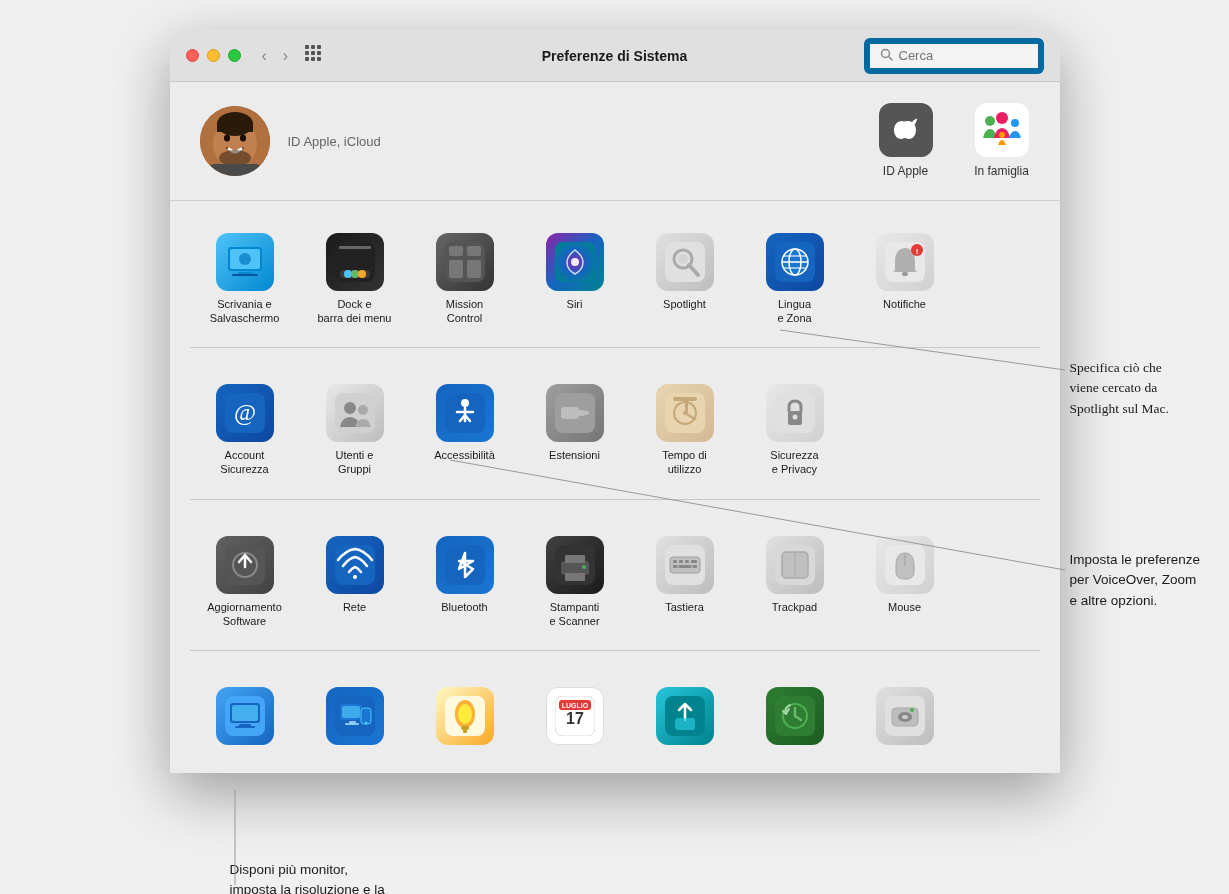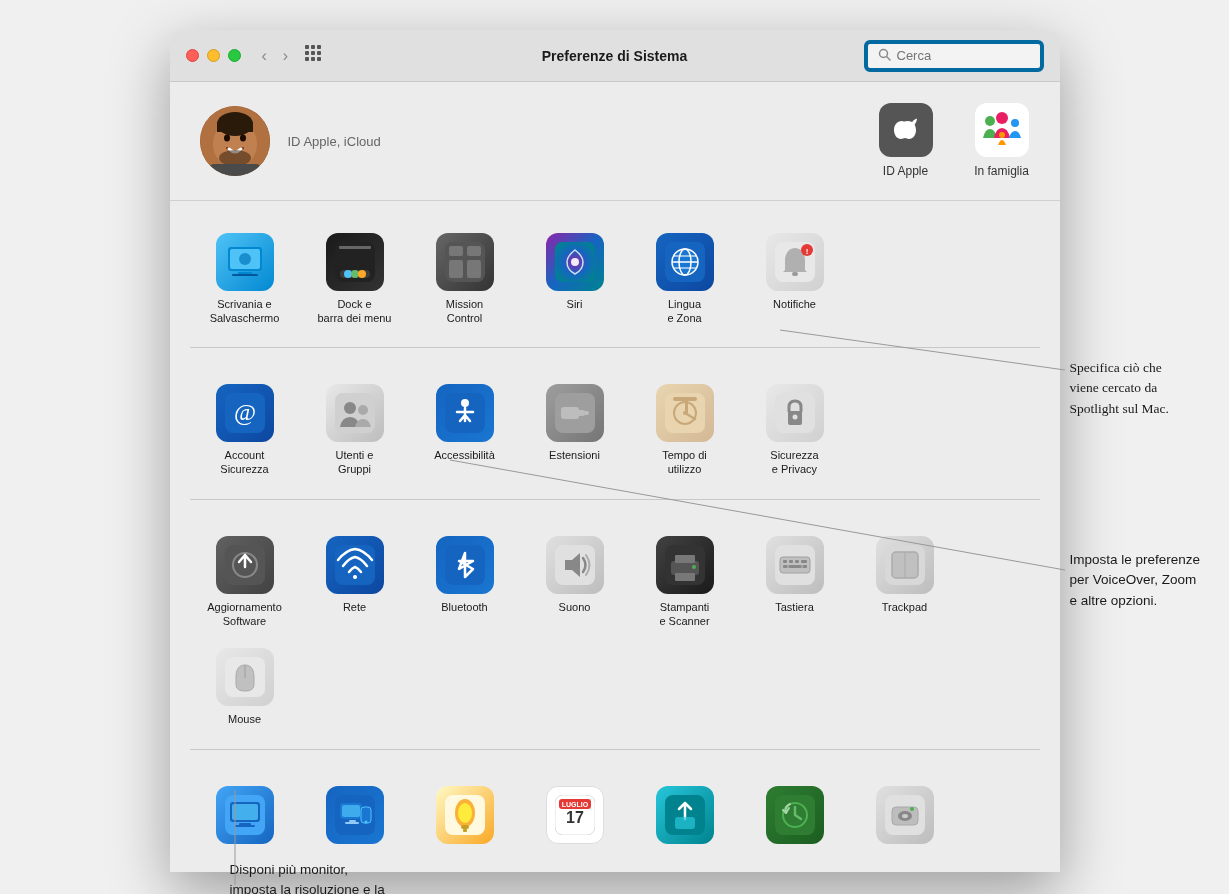--- a/index.html
+++ b/index.html
@@ -71,21 +71,21 @@
       transform: translateX(-50%);
       font-size: 14px;
       font-weight: 600;
       color: #1a1a1a;
     }
     .search-box {
       margin-left: auto;
       display: flex;
       align-items: center;
       background: rgba(255,255,255,0.6);
-      border: 4px solid #0369a1;
+      border: 6px solid #0369a1;
       border-radius: 6px;
       padding: 4px 10px;
       width: 180px;
     }
     .search-box input {
       background: none;
       border: none;
       outline: none;
       font-size: 13px;
       color: #333;
@@ -483,20 +483,31 @@
                     </radialGradient>
                   </defs>
                   <rect width="40" height="40" rx="8" fill="url(#sg)"></rect>
                   <path d="M20 8 Q28 14 28 20 Q28 28 20 32 Q12 28 12 20 Q12 14 20 8Z" fill="none" stroke="white" stroke-width="1.5" opacity="0.8"></path>
                   <circle cx="20" cy="20" r="4" fill="white" opacity="0.9"></circle>
                 </svg>
             </div>
             <span class="icon-label">Siri</span>
           </div>
 
+          <div class="icon-item">
+            <div class="icon-img icon-spotlight">
+              <svg width="40" height="40" viewBox="0 0 40 40">
+                  <rect width="40" height="40" rx="8" fill="#e0e0e0"></rect>
+                  <circle cx="18" cy="17" r="9" fill="none" stroke="#aaa" stroke-width="3"></circle>
+                  <line x1="24" y1="23" x2="33" y2="33" stroke="#aaa" stroke-width="4" stroke-linecap="round"></line>
+                  <circle cx="18" cy="17" r="5" fill="#c8c8c8" opacity="0.5"></circle>
+                </svg>
+            </div>
+            <span class="icon-label">Spotlight</span>
+          </div>
 
           <div class="icon-item">
             <div class="icon-img icon-lingua">
               <svg width="40" height="40" viewBox="0 0 40 40">
                   <rect width="40" height="40" rx="8" fill="#1565c0"></rect>
                   <circle cx="20" cy="20" r="13" fill="#1976d2"></circle>
                   <circle cx="20" cy="20" r="13" fill="none" stroke="white" stroke-width="1.5"></circle>
                   <ellipse cx="20" cy="20" rx="6" ry="13" fill="none" stroke="white" stroke-width="1.5"></ellipse>
                   <line x1="7" y1="20" x2="33" y2="20" stroke="white" stroke-width="1.5"></line>
                   <line x1="9" y1="14" x2="31" y2="14" stroke="white" stroke-width="1.5" opacity="0.7"></line>
@@ -639,31 +650,20 @@
           <div class="icon-item">
             <div class="icon-img icon-bluetooth">
               <svg width="40" height="40" viewBox="0 0 40 40">
                   <rect width="40" height="40" rx="8" fill="#1565c0"></rect>
                   <path d="M20 8 L20 32 L28 24 L14 16 L28 16 L14 24 Z" fill="none" stroke="white" stroke-width="2.5" stroke-linejoin="round"></path>
                 </svg>
             </div>
             <span class="icon-label">Bluetooth</span>
           </div>
 
-          <div class="icon-item">
-            <div class="icon-img icon-suono">
-              <svg width="40" height="40" viewBox="0 0 40 40">
-                  <rect width="40" height="40" rx="8" fill="#e0e0e0"></rect>
-                  <path d="M10 15 L10 25 L17 25 L25 32 L25 8 L17 15 Z" fill="#888"></path>
-                  <path d="M28 13 Q33 20 28 27" fill="none" stroke="#888" stroke-width="2.5" stroke-linecap="round"></path>
-                  <path d="M31 10 Q38 20 31 30" fill="none" stroke="#888" stroke-width="2" stroke-linecap="round" opacity="0.6"></path>
-                </svg>
-            </div>
-            <span class="icon-label">Suono</span>
-          </div>
 
           <div class="icon-item">
             <div class="icon-img icon-stampanti">
               <svg width="40" height="40" viewBox="0 0 40 40">
                   <rect width="40" height="40" rx="8" fill="#333"></rect>
                   <rect x="6" y="16" width="28" height="14" rx="3" fill="#555"></rect>
                   <rect x="10" y="10" width="20" height="8" rx="1" fill="#777"></rect>
                   <rect x="10" y="28" width="20" height="8" rx="1" fill="#777"></rect>
                   <circle cx="29" cy="22" r="2" fill="#4caf50"></circle>
                 </svg>

